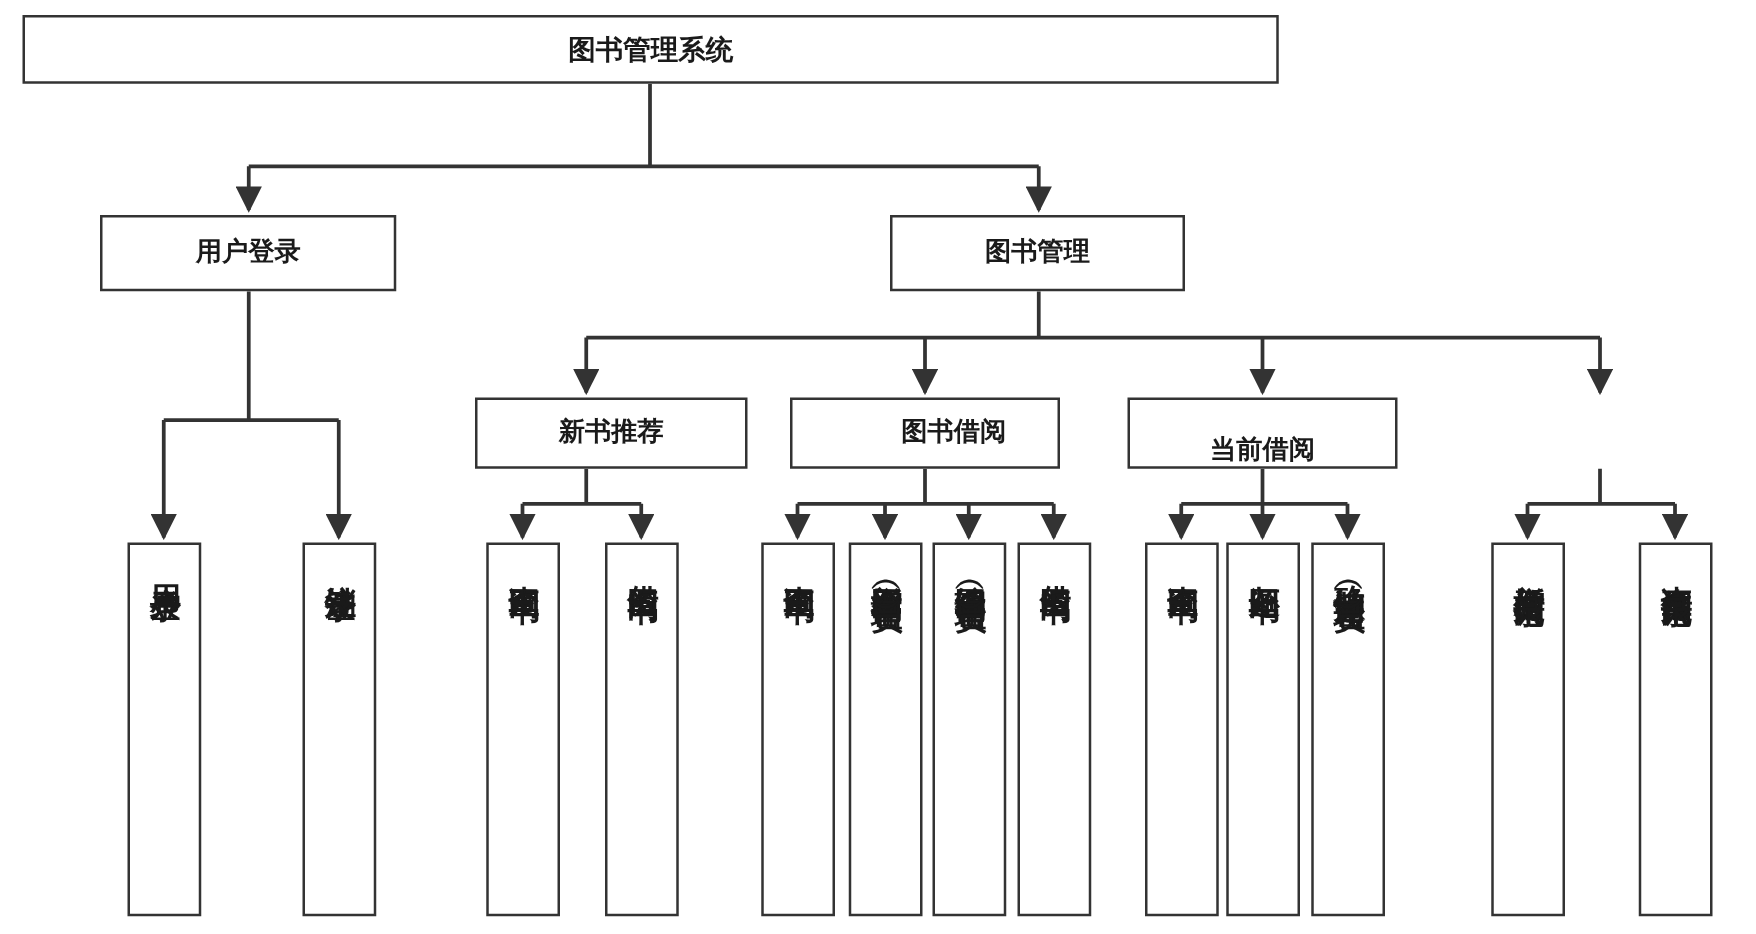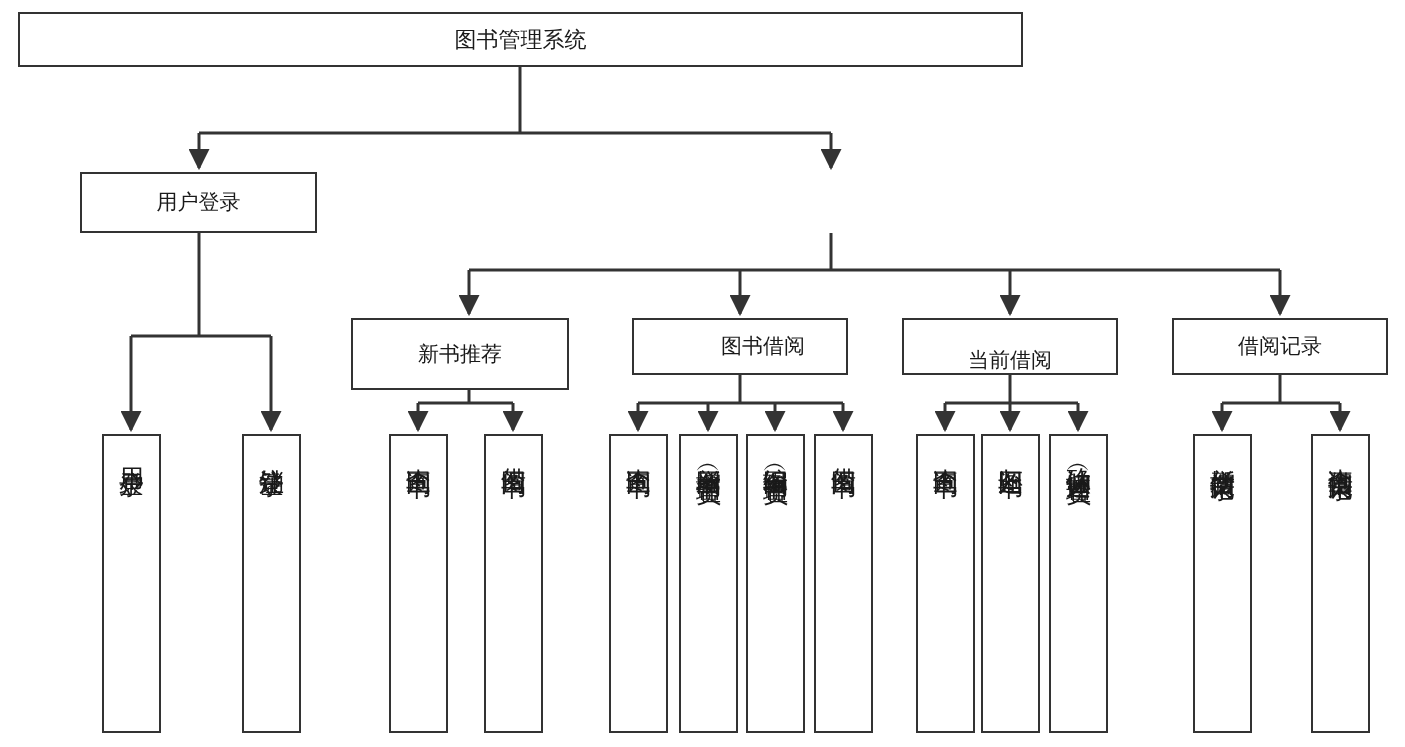--- a/index.html
+++ b/index.html
@@ -34,20 +34,21 @@
     display: flex;
     align-items: center;
     justify-content: center;
     color: #1a1a1a;
   }
   .node .label {
     display: block;
     text-align: center;
     line-height: 1.18;
     white-space: nowrap;
+    font-weight: bold;
   }
   
   .node.horiz .label {
     font-size: 21px;
   }
   .node.root .label {
     font-size: 22px;
   }
   
   .node.vert {
@@ -130,36 +131,36 @@
   </svg>
 
   <div class="node horiz root" style="left:18px; top:12px; width:1005px; height:55px;">
     <span class="label">图书管理系统</span>
   </div>
 
   <div class="node horiz" style="left:80px; top:172px; width:237px; height:61px;">
     <span class="label">用户登录</span>
   </div>
 
-
-  <div class="node horiz" style="left:351px; top:318px; width:218px; height:72px;">
+  <div class="node horiz" style="left:712px; top:172px; width:236px; height:61px;">
+    <span class="label">图书管理</span>
+  </div>
+
+  <div class="node horiz" style="left:380px; top:318px; width:218px; height:57px;">
     <span class="label">新书推荐</span>
   </div>
 
   <div class="node horiz" style="left:632px; top:318px; width:216px; height:57px;padding-left:46px;">
     <span class="label">图书借阅</span>
   </div>
 
   <div class="node horiz" style="left:902px; top:318px; width:216px; height:57px;align-items:flex-end;">
     <span class="label">当前借阅</span>
   </div>
 
-  <div class="node horiz" style="left:1172px; top:318px; width:216px; height:57px;">
-    <span class="label">借阅记录</span>
-  </div>
 
   <div class="node vert" style="left:102px; top:434px; width:59px; height:299px;">
     <span class="label">用户登录</span>
   </div>
 
   <div class="node vert" style="left:242px; top:434px; width:59px; height:299px;">
     <span class="label">注销登录</span>
   </div>
 
   <div class="node vert" style="left:389px; top:434px; width:59px; height:299px;">

